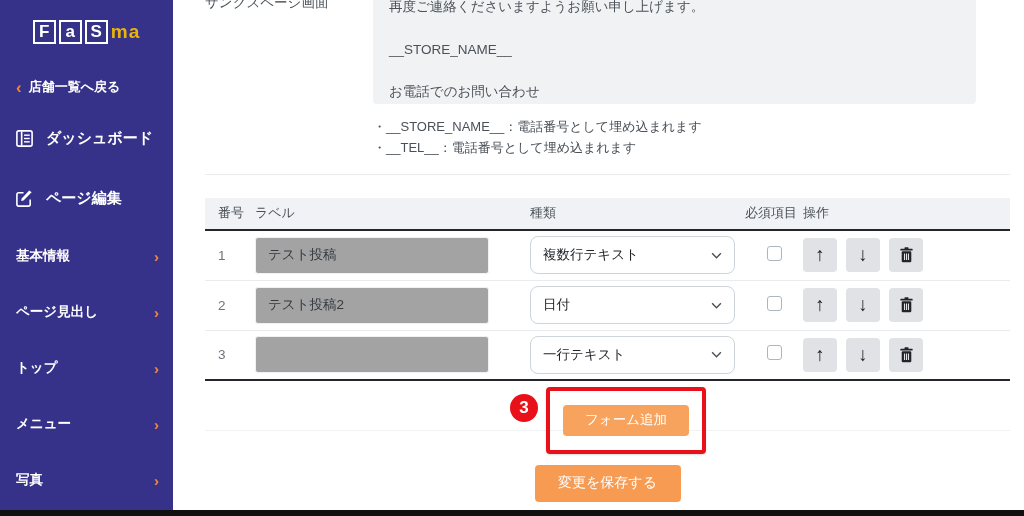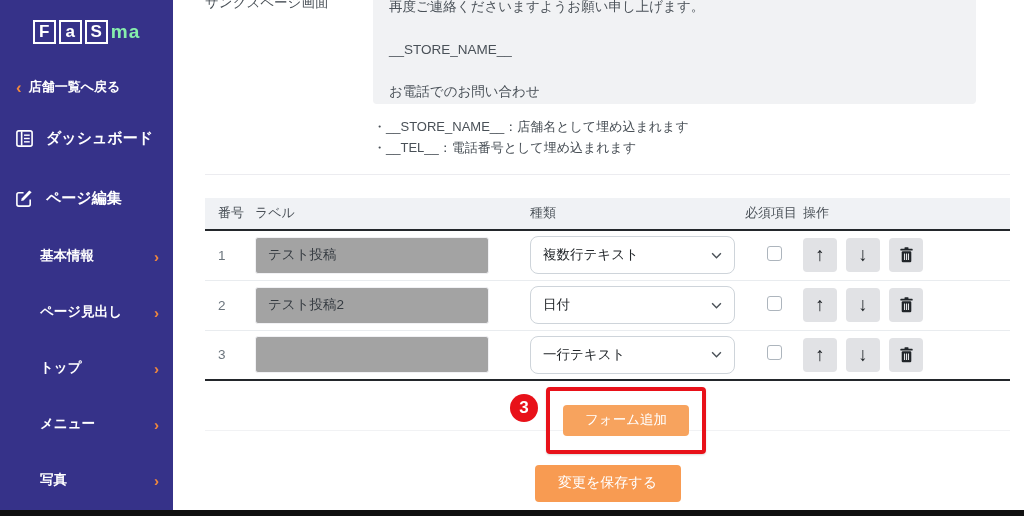--- a/index.html
+++ b/index.html
@@ -15,40 +15,40 @@
   .sidebar {
     width:173px; flex-shrink:0; background:#363289; color:#fff;
     position:relative; z-index:2;
   }
   .logo { display:flex; justify-content:center; align-items:center; gap:3px; margin-top:20px; }
   .logo-box {
     border:2px solid #fff; width:23px; height:24px; display:flex;
     align-items:center; justify-content:center;
     font-size:17px; font-weight:bold; color:#fff;
   }
-  .logo-tail { font-size:19px; font-weight:bold; letter-spacing:1px; color:#86efac; }
+  .logo-tail { font-size:19px; font-weight:bold; letter-spacing:1px; color:#eab308; }
 
   .back-link {
     margin:34px 0 0 16px; display:flex; align-items:center; gap:7px;
     font-size:13px; font-weight:bold; color:#fff; cursor:pointer;
   }
   .chev { color:#f0883d; font-size:17px; font-weight:bold; line-height:1; }
 
   .nav-item {
     display:flex; align-items:center; gap:12px;
     font-size:15px; font-weight:bold; color:#fff; cursor:pointer;
   }
   .nav-item.dashboard { margin:32px 0 0 14px; }
   .nav-item.pageedit  { margin:40px 0 0 14px; }
   .nav-icon { width:20px; height:20px; display:flex; align-items:center; justify-content:center; }
 
   .subnav { margin-top:20px; }
   .sub-item {
     height:56px; display:flex; align-items:center; justify-content:space-between;
-    padding:0 14px 0 40px; font-size:13.5px; font-weight:bold; color:#fff; cursor:pointer;
+    padding:0 14px 0 16px; font-size:13.5px; font-weight:bold; color:#fff; cursor:pointer;
   }
   .sub-item .chev { font-size:15px; }
 
   
   .main { flex:1; position:relative; padding:0 14px 0 32px; }
 
   .preview-row { display:flex; margin-top:-16px; }
   .field-label { width:168px; padding-top:10px; font-size:13.5px; color:#495057; }
   .preview-col { flex:1; }
   .preview-box {
@@ -190,21 +190,21 @@
     <section class="preview-row">
       <div class="field-label">サンクスページ画面</div>
       <div class="preview-col">
         <textarea class="preview-box" spellcheck="false" style="">再度ご連絡くださいますようお願い申し上げます。
 
 __STORE_NAME__
 
 お電話でのお問い合わせ
 Tel. __TEL__</textarea>
         <div class="notes">
-          <div>・__STORE_NAME__：店舗名として埋め込まれます</div>
+          <div>・__STORE_NAME__：電話番号として埋め込まれます</div>
           <div>・__TEL__：電話番号として埋め込まれます</div>
         </div>
       </div>
     </section>
 
     <hr class="divider">
 
     <section class="form-table">
       <div class="tgrid thead">
         <div>番号</div>

